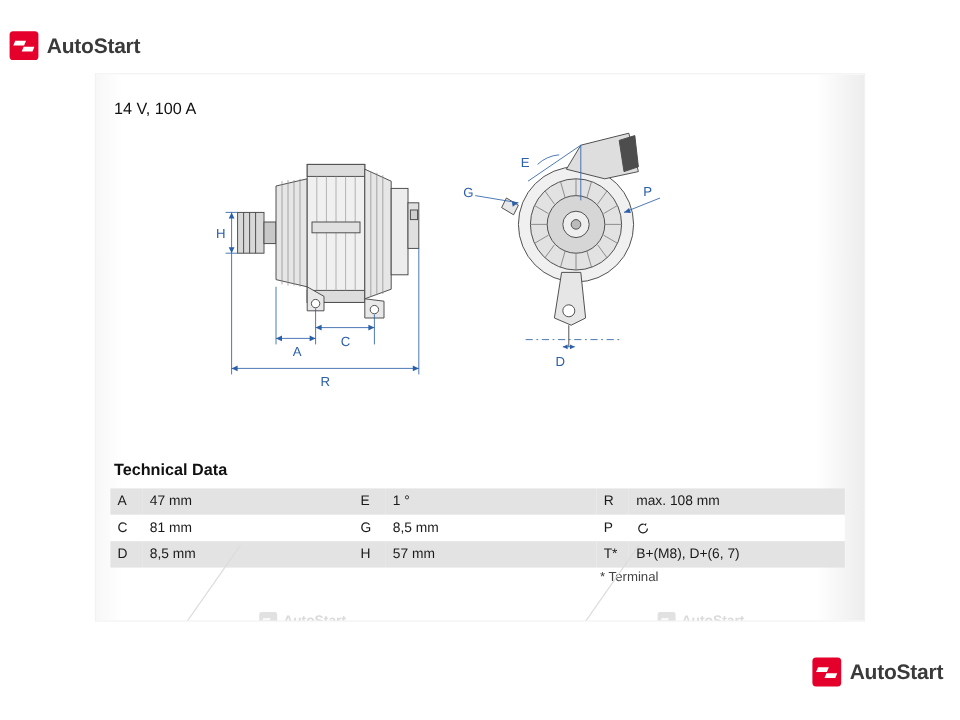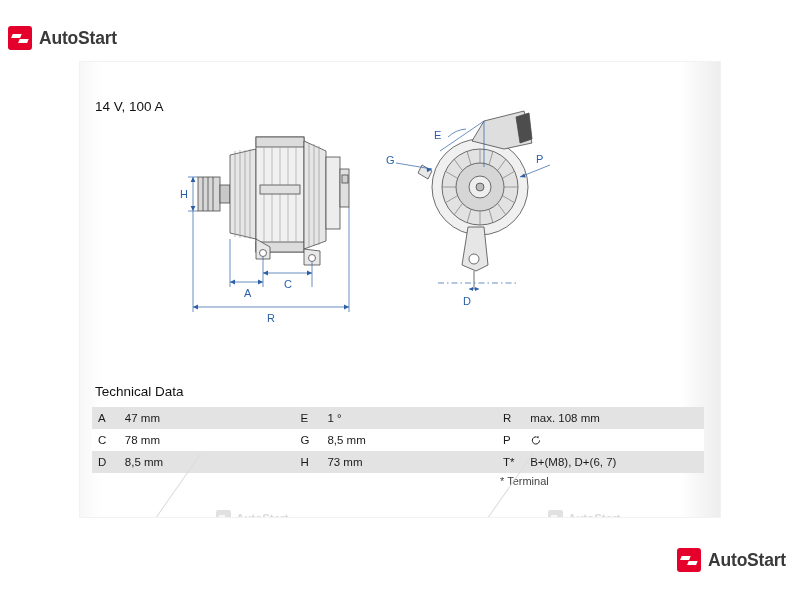--- a/index.html
+++ b/index.html
@@ -78,42 +78,42 @@
     position: absolute;
     inset: 0;
     background: linear-gradient(90deg, #f7f7f7 0px, rgba(255,255,255,0) 22px),
                 linear-gradient(270deg, #ededed 0px, rgba(255,255,255,0) 40px);
     pointer-events: none;
   }
 
   .spec-title {
     position: absolute;
     left: 15px;
-    top: 37px;
+    top: 21px;
     font-size: 13.5px;
     color: #111;
   }
 
   
   .drawing {
     position: absolute;
     left: 0;
     top: 45px;
     width: 640px;
     height: 290px;
   }
   .drawing svg { display: block; }
 
   
   .tech-heading {
     position: absolute;
     left: 15px;
     top: 322px;
     font-size: 13.5px;
-    font-weight: normal;
+    font-weight: bold;
     color: #111;
   }
 
   table.tech {
     position: absolute;
     left: 12px;
     top: 345px;
     width: 612px;
     border-collapse: collapse;
     font-size: 11.5px;
@@ -344,38 +344,38 @@
       <tr class="shaded">
         <td class="key">A</td>
         <td class="val">47 mm</td>
         <td class="key">E</td>
         <td class="val">1 °</td>
         <td class="key">R</td>
         <td class="val">max. 108 mm</td>
       </tr>
       <tr class="plain">
         <td class="key">C</td>
-        <td class="val">78 mm</td>
+        <td class="val">81 mm</td>
         <td class="key">G</td>
         <td class="val">8,5 mm</td>
         <td class="key">P</td>
         <td class="val">
           <span class="sym-p">
             <svg width="12" height="12" viewBox="0 0 12 12">
               <path d="M9.5 6.4 a3.6 3.6 0 1 1 -3 -3.5" fill="none" stroke="#1a1a1a" stroke-width="1"></path>
               <path d="M6.5 2.9 l2.2 -0.9 l-0.5 2.4 z" fill="#1a1a1a"></path>
             </svg>
           </span>
         </td>
       </tr>
       <tr class="shaded">
         <td class="key">D</td>
         <td class="val">8,5 mm</td>
         <td class="key">H</td>
-        <td class="val">73 mm</td>
+        <td class="val">57 mm</td>
         <td class="key">T*</td>
         <td class="val">B+(M8), D+(6, 7)</td>
       </tr>
     </tbody>
   </table>
 
   <div class="footnote">* Terminal</div>
 
   <div class="wm-slash" style="left:120px; top:392px; height:120px; transform: rotate(35deg);"></div>
   <div class="wm-slash" style="left:452px; top:392px; height:120px; transform: rotate(35deg);"></div>

